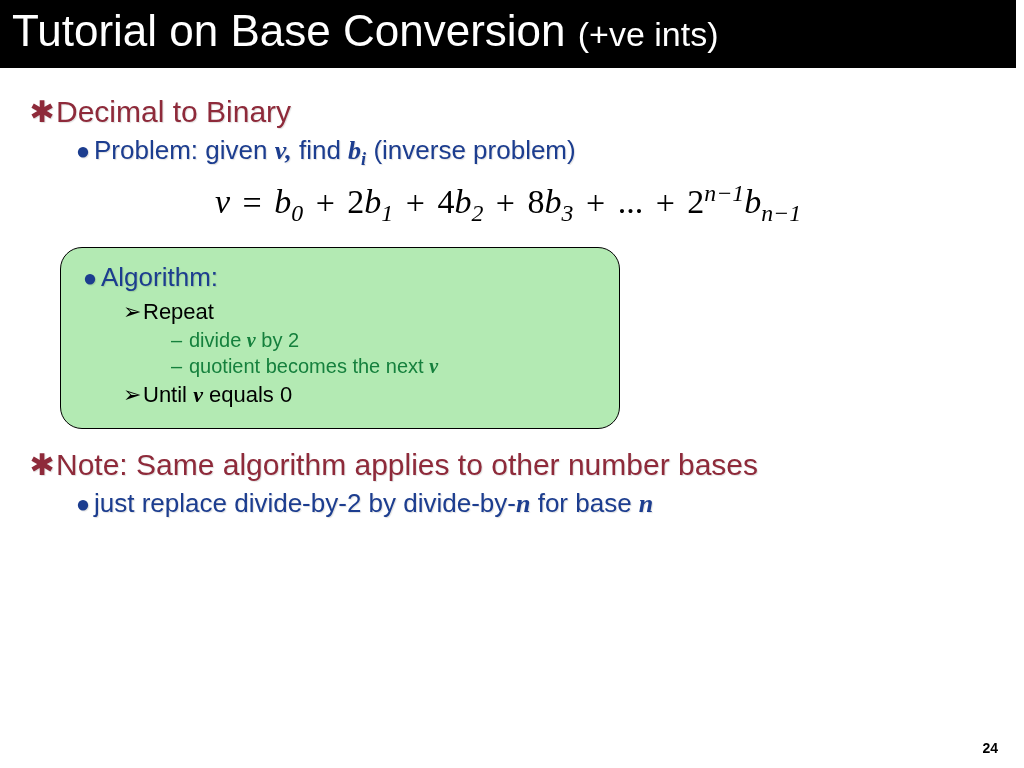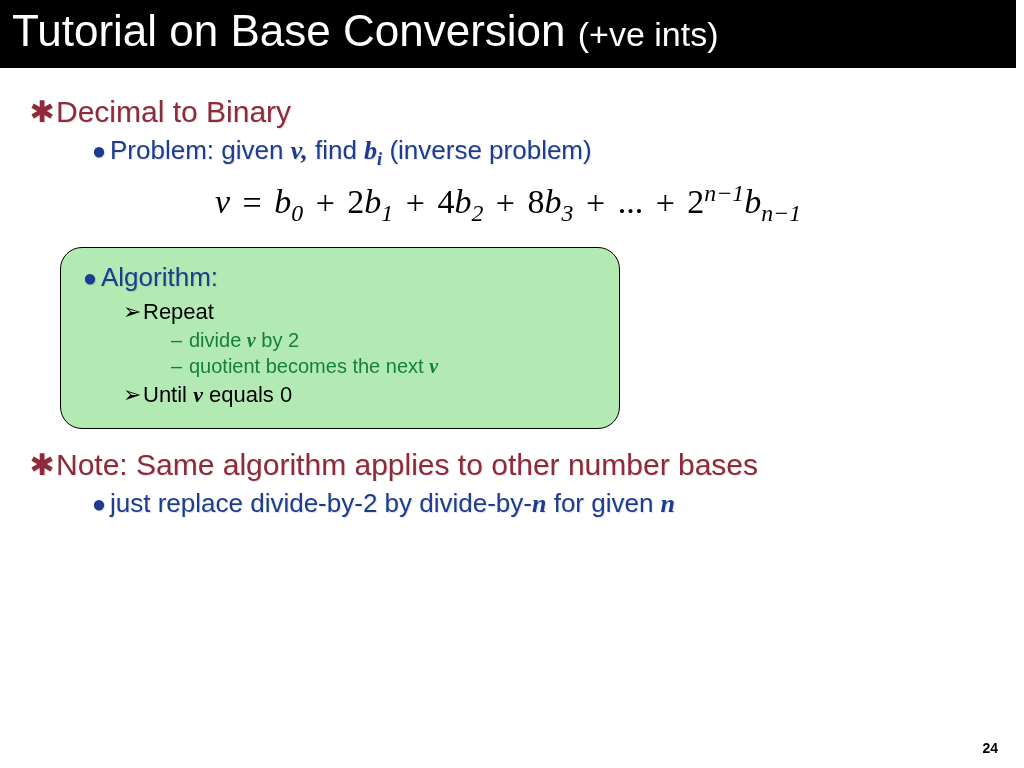--- a/index.html
+++ b/index.html
@@ -38,21 +38,21 @@
     color: #8e2a3a;
     font-size: 30px;
   }
   .lv1 .bullet {
     font-size: 30px;
     display: inline-block;
     width: 28px;
     text-align: center;
   }
   .lv2 {
-    margin: 4px 0 4px 60px;
+    margin: 4px 0 4px 44px;
     color: #1c3d8f;
     font-size: 26px;
   }
   .lv2 .bullet {
     color: #1c3d8f;
     font-size: 24px;
     display: inline-block;
     width: 22px;
     text-align: center;
   }
@@ -168,19 +168,19 @@
       <div class="algo-lv3">
         <span class="arrow">➢</span><span>Until </span><span class="ital">v</span><span> equals 0</span>
       </div>
     </div>
 
     <div class="lv1 softshadow">
       <span class="bullet">✱</span><span>Note:  Same algorithm applies to other number bases</span>
     </div>
 
     <div class="lv2 softshadow">
-      <span class="bullet">●</span><span>just replace divide-by-2 by divide-by-</span><span class="ital">n</span><span> for given </span><span class="ital">n</span>
+      <span class="bullet">●</span><span>just replace divide-by-2 by divide-by-</span><span class="ital">n</span><span> for base </span><span class="ital">n</span>
     </div>
 
   </div>
 
   <div class="pagenum">24</div>
 </div>
 
 </body></html>

